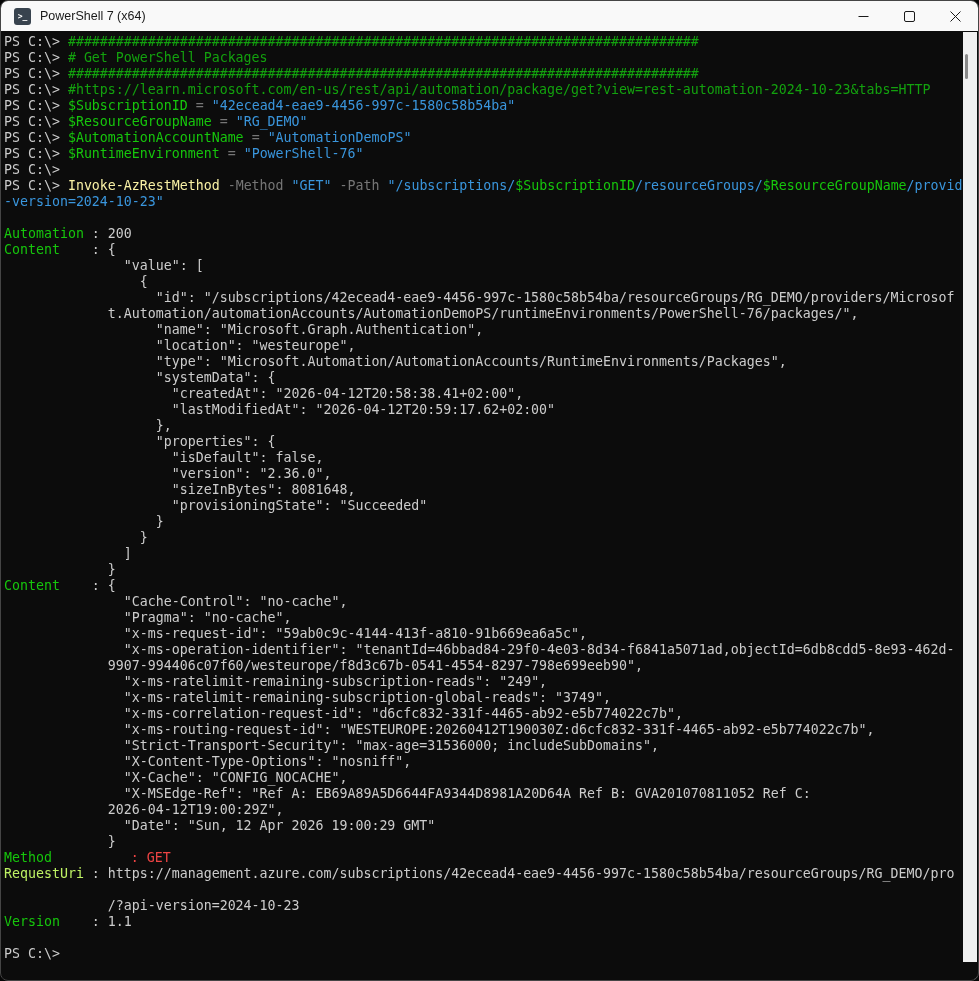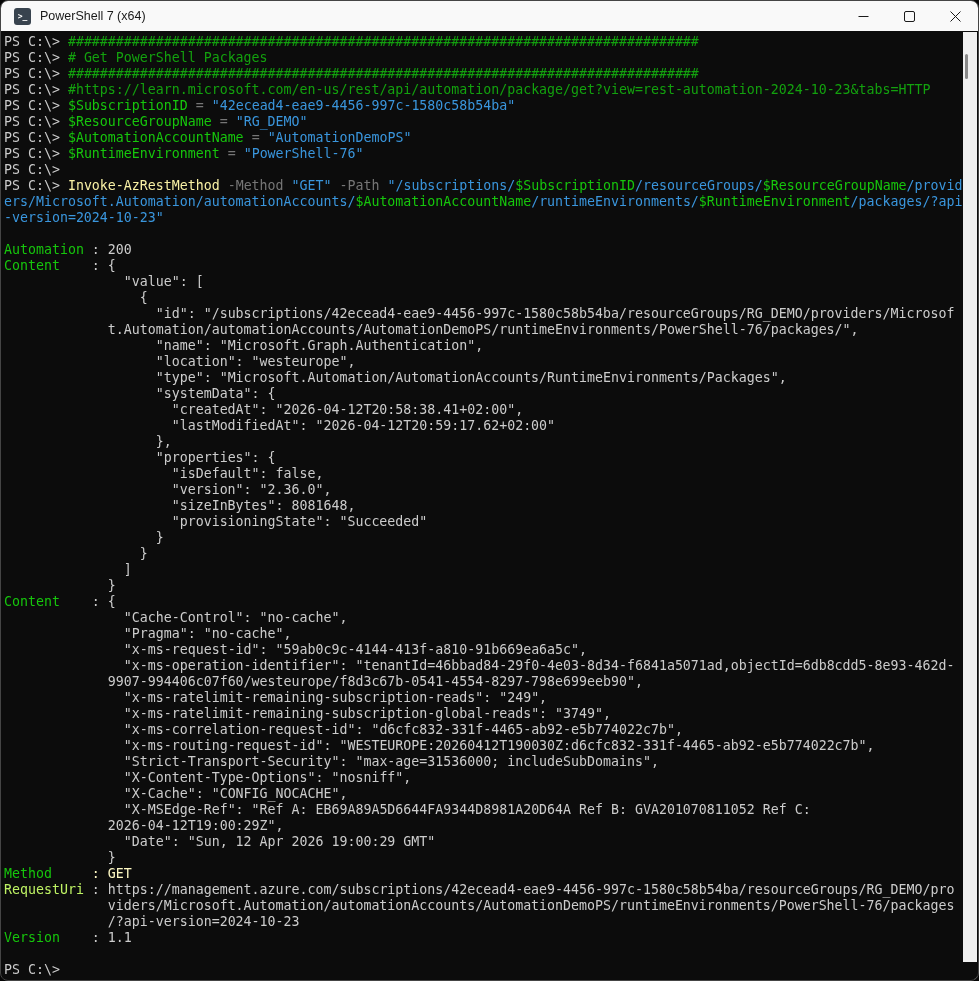--- a/index.html
+++ b/index.html
@@ -83,21 +83,20 @@
         <div class="trow"><span style="color: rgb(204, 204, 204);">PS C:\&gt; </span><span style="color: rgb(19, 161, 14);">###############################################################################</span></div>
         <div class="trow"><span style="color: rgb(204, 204, 204);">PS C:\&gt; </span><span style="color: rgb(19, 161, 14);"># Get PowerShell Packages</span></div>
         <div class="trow"><span style="color: rgb(204, 204, 204);">PS C:\&gt; </span><span style="color: rgb(19, 161, 14);">###############################################################################</span></div>
         <div class="trow"><span style="color: rgb(204, 204, 204);">PS C:\&gt; </span><span style="color: rgb(19, 161, 14);">#https://learn.microsoft.com/en-us/rest/api/automation/package/get?view=rest-automation-2024-10-23&amp;tabs=HTTP</span></div>
         <div class="trow"><span style="color: rgb(204, 204, 204);">PS C:\&gt; </span><span style="color: rgb(22, 198, 12);">$SubscriptionID</span><span style="color: rgb(204, 204, 204);"> </span><span style="color: rgb(118, 118, 118);">=</span><span style="color: rgb(204, 204, 204);"> </span><span style="color: rgb(58, 150, 221);">"42ecead4-eae9-4456-997c-1580c58b54ba"</span></div>
         <div class="trow"><span style="color: rgb(204, 204, 204);">PS C:\&gt; </span><span style="color: rgb(22, 198, 12);">$ResourceGroupName</span><span style="color: rgb(204, 204, 204);"> </span><span style="color: rgb(118, 118, 118);">=</span><span style="color: rgb(204, 204, 204);"> </span><span style="color: rgb(58, 150, 221);">"RG_DEMO"</span></div>
         <div class="trow"><span style="color: rgb(204, 204, 204);">PS C:\&gt; </span><span style="color: rgb(22, 198, 12);">$AutomationAccountName</span><span style="color: rgb(204, 204, 204);"> </span><span style="color: rgb(118, 118, 118);">=</span><span style="color: rgb(204, 204, 204);"> </span><span style="color: rgb(58, 150, 221);">"AutomationDemoPS"</span></div>
         <div class="trow"><span style="color: rgb(204, 204, 204);">PS C:\&gt; </span><span style="color: rgb(22, 198, 12);">$RuntimeEnvironment</span><span style="color: rgb(204, 204, 204);"> </span><span style="color: rgb(118, 118, 118);">=</span><span style="color: rgb(204, 204, 204);"> </span><span style="color: rgb(58, 150, 221);">"PowerShell-76"</span></div>
         <div class="trow"><span style="color: rgb(204, 204, 204);">PS C:\&gt;</span></div>
         <div class="trow"><span style="color: rgb(204, 204, 204);">PS C:\&gt; </span><span style="color: rgb(249, 241, 165);">Invoke-AzRestMethod</span><span style="color: rgb(204, 204, 204);"> </span><span style="color: rgb(118, 118, 118);">-Method</span><span style="color: rgb(204, 204, 204);"> </span><span style="color: rgb(58, 150, 221);">"GET"</span><span style="color: rgb(204, 204, 204);"> </span><span style="color: rgb(118, 118, 118);">-Path</span><span style="color: rgb(204, 204, 204);"> </span><span style="color: rgb(58, 150, 221);">"/subscriptions/</span><span style="color: rgb(22, 198, 12);">$SubscriptionID</span><span style="color: rgb(58, 150, 221);">/resourceGroups/</span><span style="color: rgb(22, 198, 12);">$ResourceGroupName</span><span style="color: rgb(58, 150, 221);">/provid</span></div>
-        <div class="trow"><span style="color: rgb(58, 150, 221);">ers/Microsoft.Automation/automationAccounts/</span><span style="color: rgb(22, 198, 12);">$AutomationAccountName</span><span style="color: rgb(58, 150, 221);">/runtimeEnvironments/</span><span style="color: rgb(22, 198, 12);">$RuntimeEnvironment</span><span style="color: rgb(58, 150, 221);">/packages/?api</span></div>
         <div class="trow"><span style="color: rgb(58, 150, 221);">-version=2024-10-23"</span></div>
         <div class="trow"></div>
         <div class="trow"><span style="color: rgb(22, 198, 12);">Automation</span><span style="color: rgb(204, 204, 204);"> : 200</span></div>
         <div class="trow"><span style="color: rgb(22, 198, 12);">Content</span><span style="color: rgb(204, 204, 204);">    : {</span></div>
         <div class="trow"><span style="color: rgb(204, 204, 204);">               </span><span style="color: rgb(204, 204, 204);">"value": [</span></div>
         <div class="trow"><span style="color: rgb(204, 204, 204);">                 </span><span style="color: rgb(204, 204, 204);">{</span></div>
         <div class="trow"><span style="color: rgb(204, 204, 204);">                   </span><span style="color: rgb(204, 204, 204);">"id": "/subscriptions/42ecead4-eae9-4456-997c-1580c58b54ba/resourceGroups/RG_DEMO/providers/Microsof</span></div>
         <div class="trow"><span style="color: rgb(204, 204, 204);">             </span><span style="color: rgb(204, 204, 204);">t.Automation/automationAccounts/AutomationDemoPS/runtimeEnvironments/PowerShell-76/packages/",</span></div>
         <div class="trow"><span style="color: rgb(204, 204, 204);">                   </span><span style="color: rgb(204, 204, 204);">"name": "Microsoft.Graph.Authentication",</span></div>
         <div class="trow"><span style="color: rgb(204, 204, 204);">                   </span><span style="color: rgb(204, 204, 204);">"location": "westeurope",</span></div>
@@ -125,23 +124,23 @@
         <div class="trow"><span style="color: rgb(204, 204, 204);">               </span><span style="color: rgb(204, 204, 204);">"x-ms-ratelimit-remaining-subscription-global-reads": "3749",</span></div>
         <div class="trow"><span style="color: rgb(204, 204, 204);">               </span><span style="color: rgb(204, 204, 204);">"x-ms-correlation-request-id": "d6cfc832-331f-4465-ab92-e5b774022c7b",</span></div>
         <div class="trow"><span style="color: rgb(204, 204, 204);">               </span><span style="color: rgb(204, 204, 204);">"x-ms-routing-request-id": "WESTEUROPE:20260412T190030Z:d6cfc832-331f-4465-ab92-e5b774022c7b",</span></div>
         <div class="trow"><span style="color: rgb(204, 204, 204);">               </span><span style="color: rgb(204, 204, 204);">"Strict-Transport-Security": "max-age=31536000; includeSubDomains",</span></div>
         <div class="trow"><span style="color: rgb(204, 204, 204);">               </span><span style="color: rgb(204, 204, 204);">"X-Content-Type-Options": "nosniff",</span></div>
         <div class="trow"><span style="color: rgb(204, 204, 204);">               </span><span style="color: rgb(204, 204, 204);">"X-Cache": "CONFIG_NOCACHE",</span></div>
         <div class="trow"><span style="color: rgb(204, 204, 204);">               </span><span style="color: rgb(204, 204, 204);">"X-MSEdge-Ref": "Ref A: EB69A89A5D6644FA9344D8981A20D64A Ref B: GVA201070811052 Ref C:</span></div>
         <div class="trow"><span style="color: rgb(204, 204, 204);">             </span><span style="color: rgb(204, 204, 204);">2026-04-12T19:00:29Z",</span></div>
         <div class="trow"><span style="color: rgb(204, 204, 204);">               </span><span style="color: rgb(204, 204, 204);">"Date": "Sun, 12 Apr 2026 19:00:29 GMT"</span></div>
         <div class="trow"><span style="color: rgb(204, 204, 204);">             </span><span style="color: rgb(204, 204, 204);">}</span></div>
-        <div class="trow"><span style="color: rgb(22, 198, 12);">Method</span><span style="color: #fef9c3;">     : GET</span></div>
+        <div class="trow"><span style="color: rgb(22, 198, 12);">Method</span><span style="color: #ef4444; margin-left: 39px;">     : GET</span></div>
         <div class="trow"><span style="color: #bef264;">RequestUri</span><span style="color: rgb(204, 204, 204);"> : https://management.azure.com/subscriptions/42ecead4-eae9-4456-997c-1580c58b54ba/resourceGroups/RG_DEMO/pro</span></div>
-        <div class="trow"><span style="color: rgb(204, 204, 204);">             </span><span style="color: rgb(204, 204, 204);">viders/Microsoft.Automation/automationAccounts/AutomationDemoPS/runtimeEnvironments/PowerShell-76/packages</span></div>
+        <div class="trow"><span style="color: rgb(204, 204, 204);">             </span></div>
         <div class="trow"><span style="color: rgb(204, 204, 204);">             </span><span style="color: rgb(204, 204, 204);">/?api-version=2024-10-23</span></div>
         <div class="trow"><span style="color: rgb(22, 198, 12);">Version</span><span style="color: rgb(204, 204, 204);">    : 1.1</span></div>
         <div class="trow"></div>
         <div class="trow"><span style="color: rgb(204, 204, 204);">PS C:\&gt;</span></div>
       </div>
   </div>
 
   <div class="scrollbar" style="background: rgb(240, 240, 240);">
     <div class="scroll-thumb" style="background: rgb(138, 138, 138);"></div>
     <div class="scroll-gap"></div>

